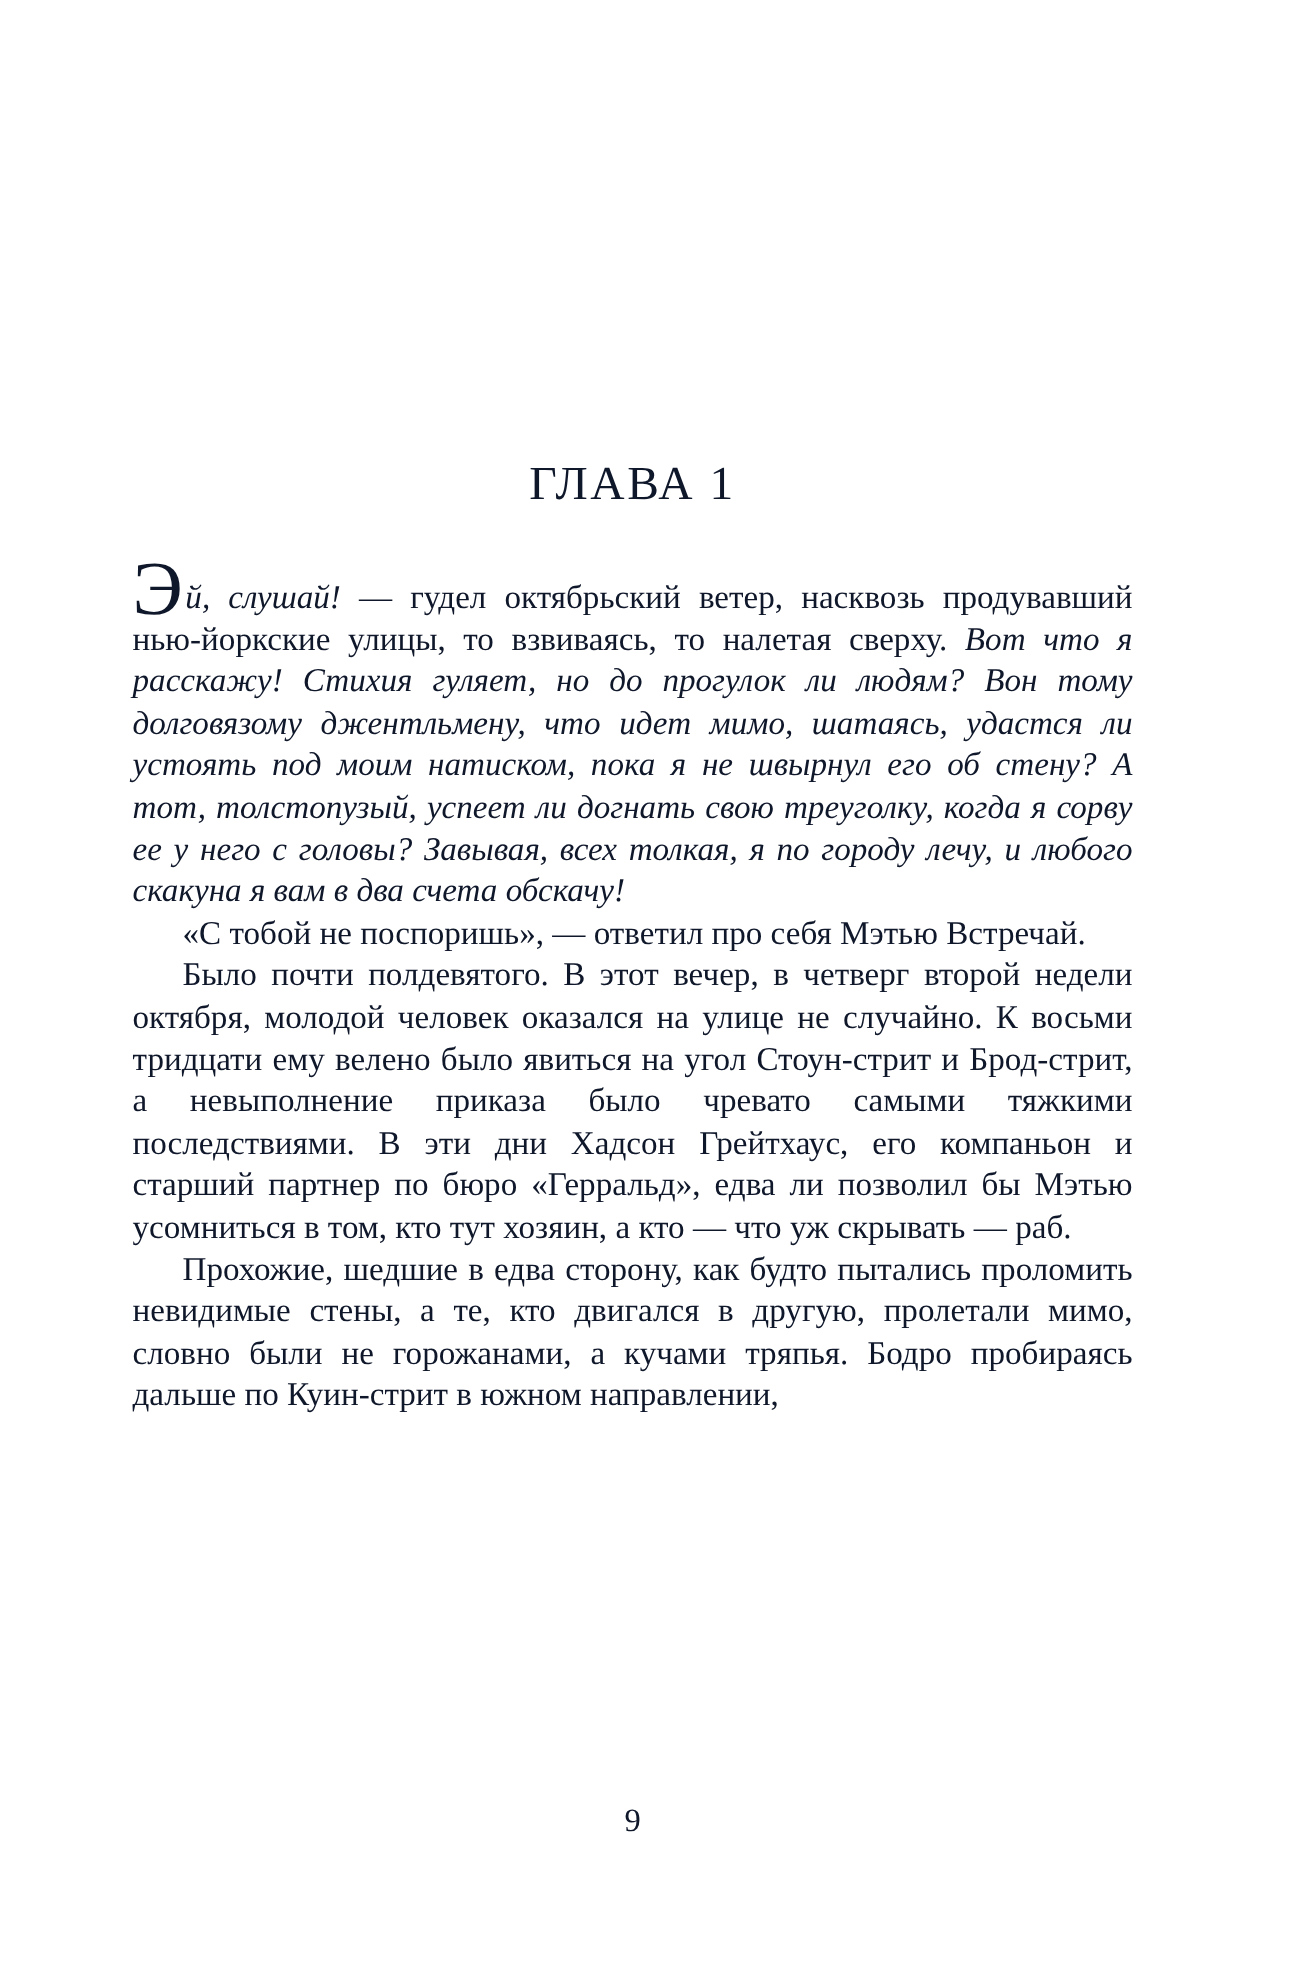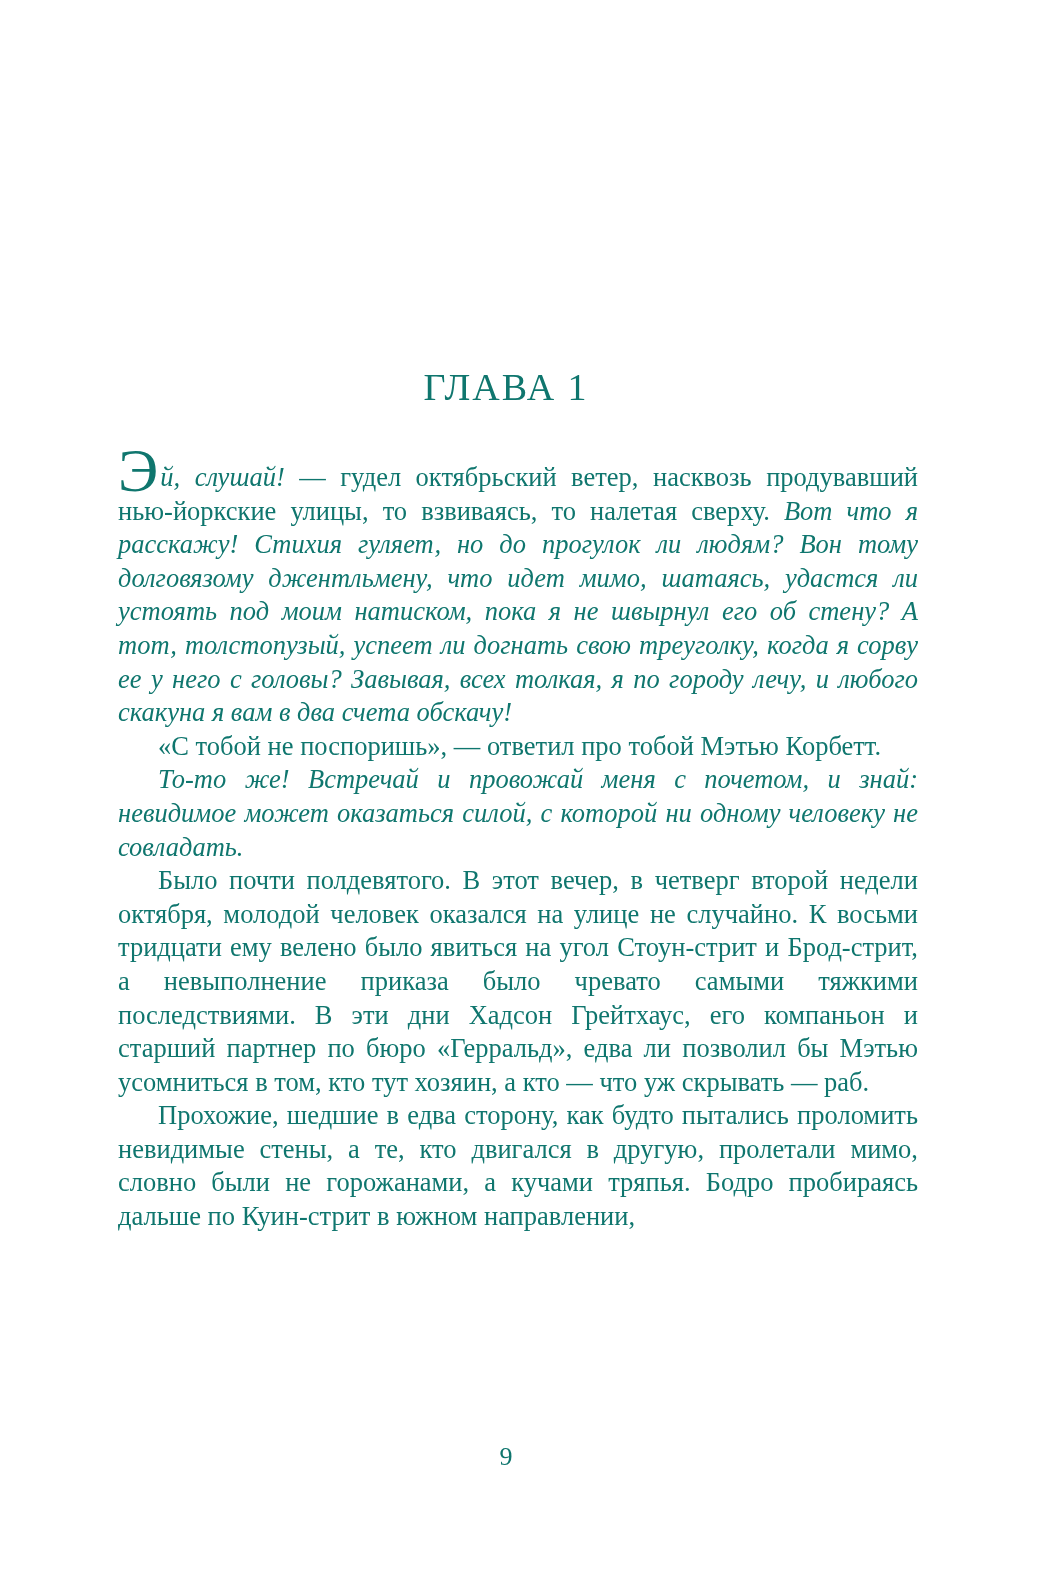--- a/index.html
+++ b/index.html
@@ -5,21 +5,21 @@
   html, body {
     margin: 0;
     padding: 0;
     background: #ffffff;
   }
   .page {
     position: relative;
     width: 1052px;
     height: 1582px;
     background: #ffffff;
-    color: #0f766e;
+    color: #0f172a;
     font-family: "Liberation Serif", "DejaVu Serif", serif;
     overflow: hidden;
   }
   .heading {
     position: absolute;
     top: 367px;
     left: 106px;
     width: 800px;
     text-align: center;
     font-size: 38px;
@@ -29,21 +29,20 @@
     white-space: nowrap;
   }
   .text-column {
     position: absolute;
     top: 461px;
     left: 106px;
     width: 800px;
     font-size: 26.5px;
     line-height: 33.6px;
     text-align: justify;
-    margin-left: 12px;
   }
   .para {
     margin: 0;
     padding: 0;
     text-indent: 0;
   }
   .para.indent {
     text-indent: 40px;
   }
   .i {
@@ -66,20 +65,19 @@
   }
 </style>
 </head>
 <body>
 
 <div class="page">
   <div class="heading">ГЛАВА 1</div>
 
   <div class="text-column" id="text-column">
       <p class="para"><span class="dropcap">Э</span><span class="i">й, слушай!</span><span> — гудел октябрьский ветер, насквозь продувавший нью-йоркские улицы, то взвиваясь, то налетая сверху. </span><span class="i">Вот что я расскажу! Стихия гуляет, но до прогулок ли людям? Вон тому долговязому джентльмену, что идет мимо, шатаясь, удастся ли устоять под моим натиском, пока я не швырнул его об стену? А тот, толстопузый, успеет ли догнать свою треуголку, когда я сорву ее у него с головы? Завывая, всех толкая, я по городу лечу, и любого скакуна я вам в два счета обскачу!</span></p>
-      <p class="para indent"><span>«С тобой не поспоришь», — ответил про тобой Мэтью Корбетт.</span></p>
-      <p class="para indent"><span class="i">То-то же! Встречай и провожай меня с почетом, и знай: невидимое может оказаться силой, с которой ни одному человеку не совладать.</span></p>
+      <p class="para indent"><span>«С тобой не поспоришь», — ответил про себя Мэтью Встречай.</span></p>
       <p class="para indent"><span>Было почти полдевятого. В этот вечер, в четверг второй недели октября, молодой человек оказался на улице не случайно. К восьми тридцати ему велено было явиться на угол Стоун-стрит и Брод-стрит, а невыполнение приказа было чревато самыми тяжкими последствиями. В эти дни Хадсон Грейтхаус, его компаньон и старший партнер по бюро «Герральд», едва ли позволил бы Мэтью усомниться в том, кто тут хозяин, а кто — что уж скрывать — раб.</span></p>
       <p class="para indent"><span>Прохожие, шедшие в едва сторону, как будто пытались проломить невидимые стены, а те, кто двигался в другую, пролетали мимо, словно были не горожанами, а кучами тряпья. Бодро пробираясь дальше по Куин-стрит в южном направлении,</span></p>
     </div>
 
   <div class="page-number">9</div>
 </div>
 
 </body></html>

